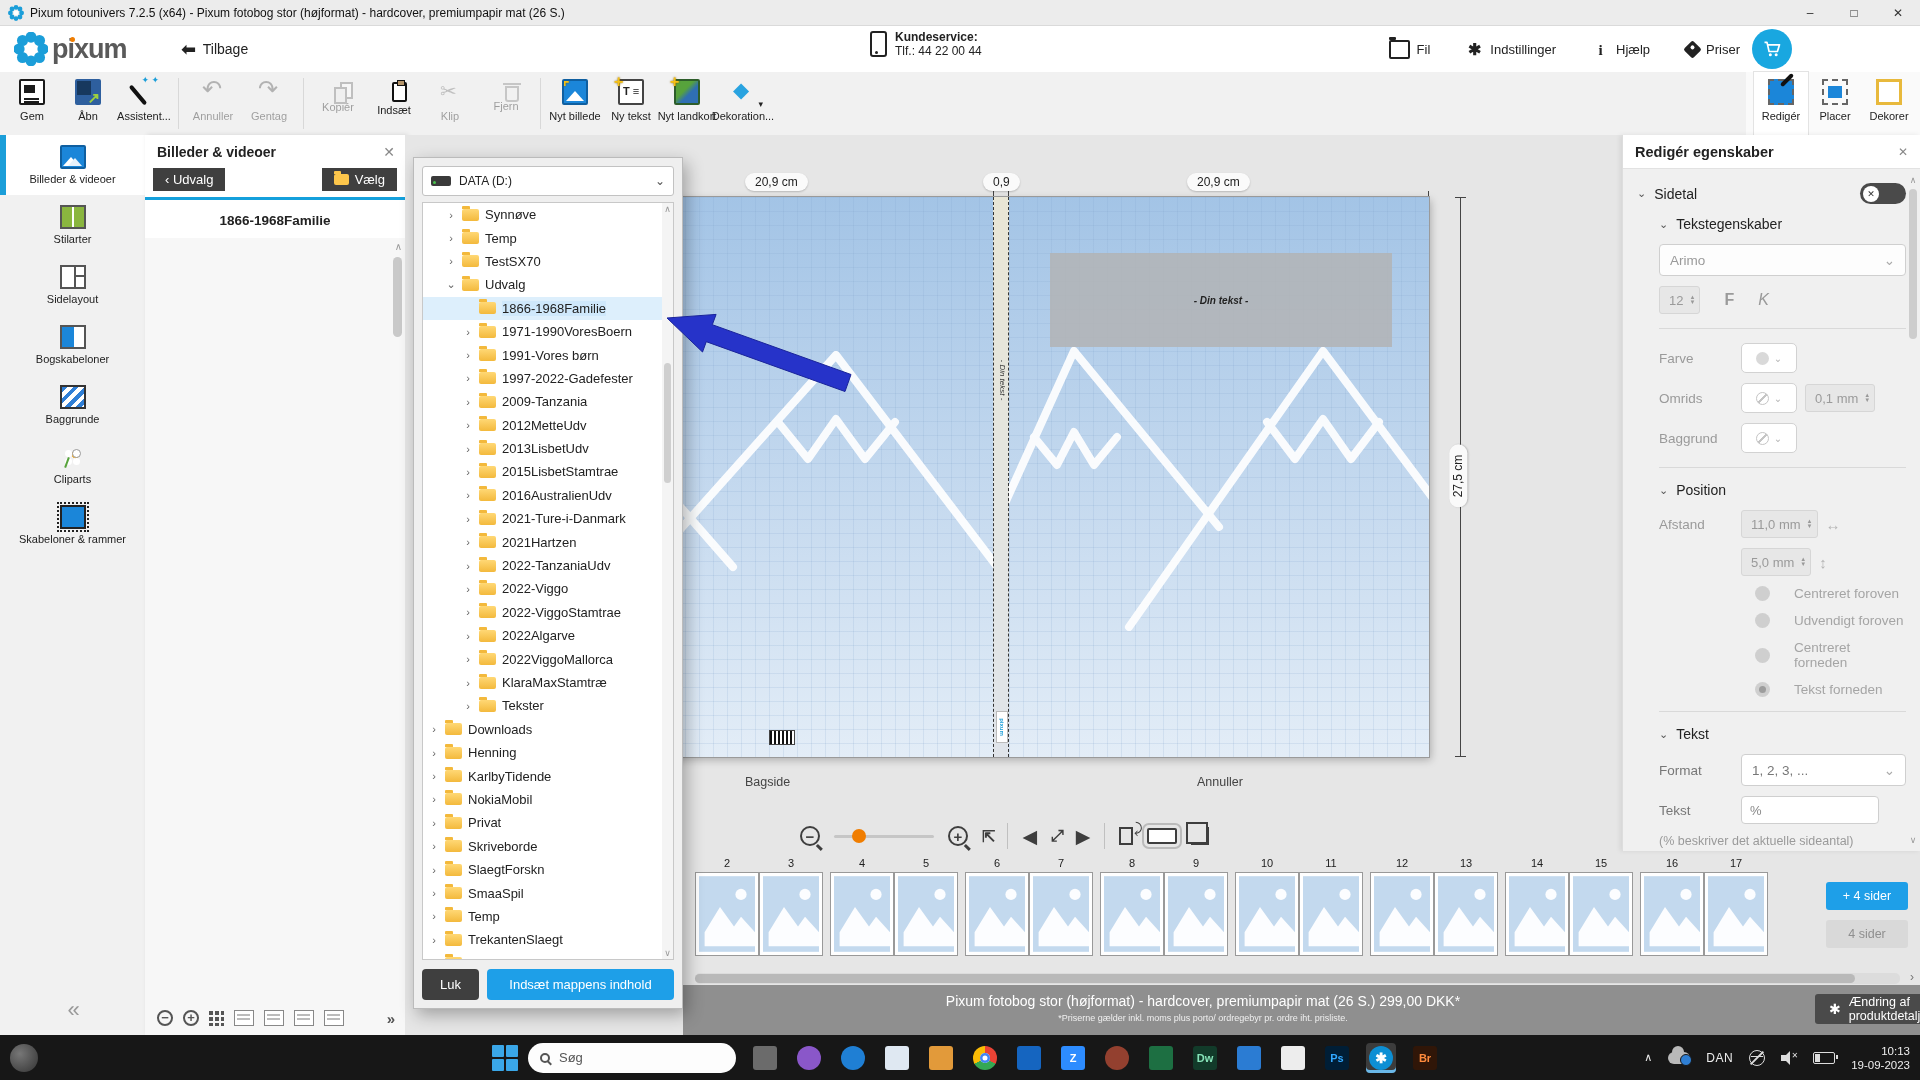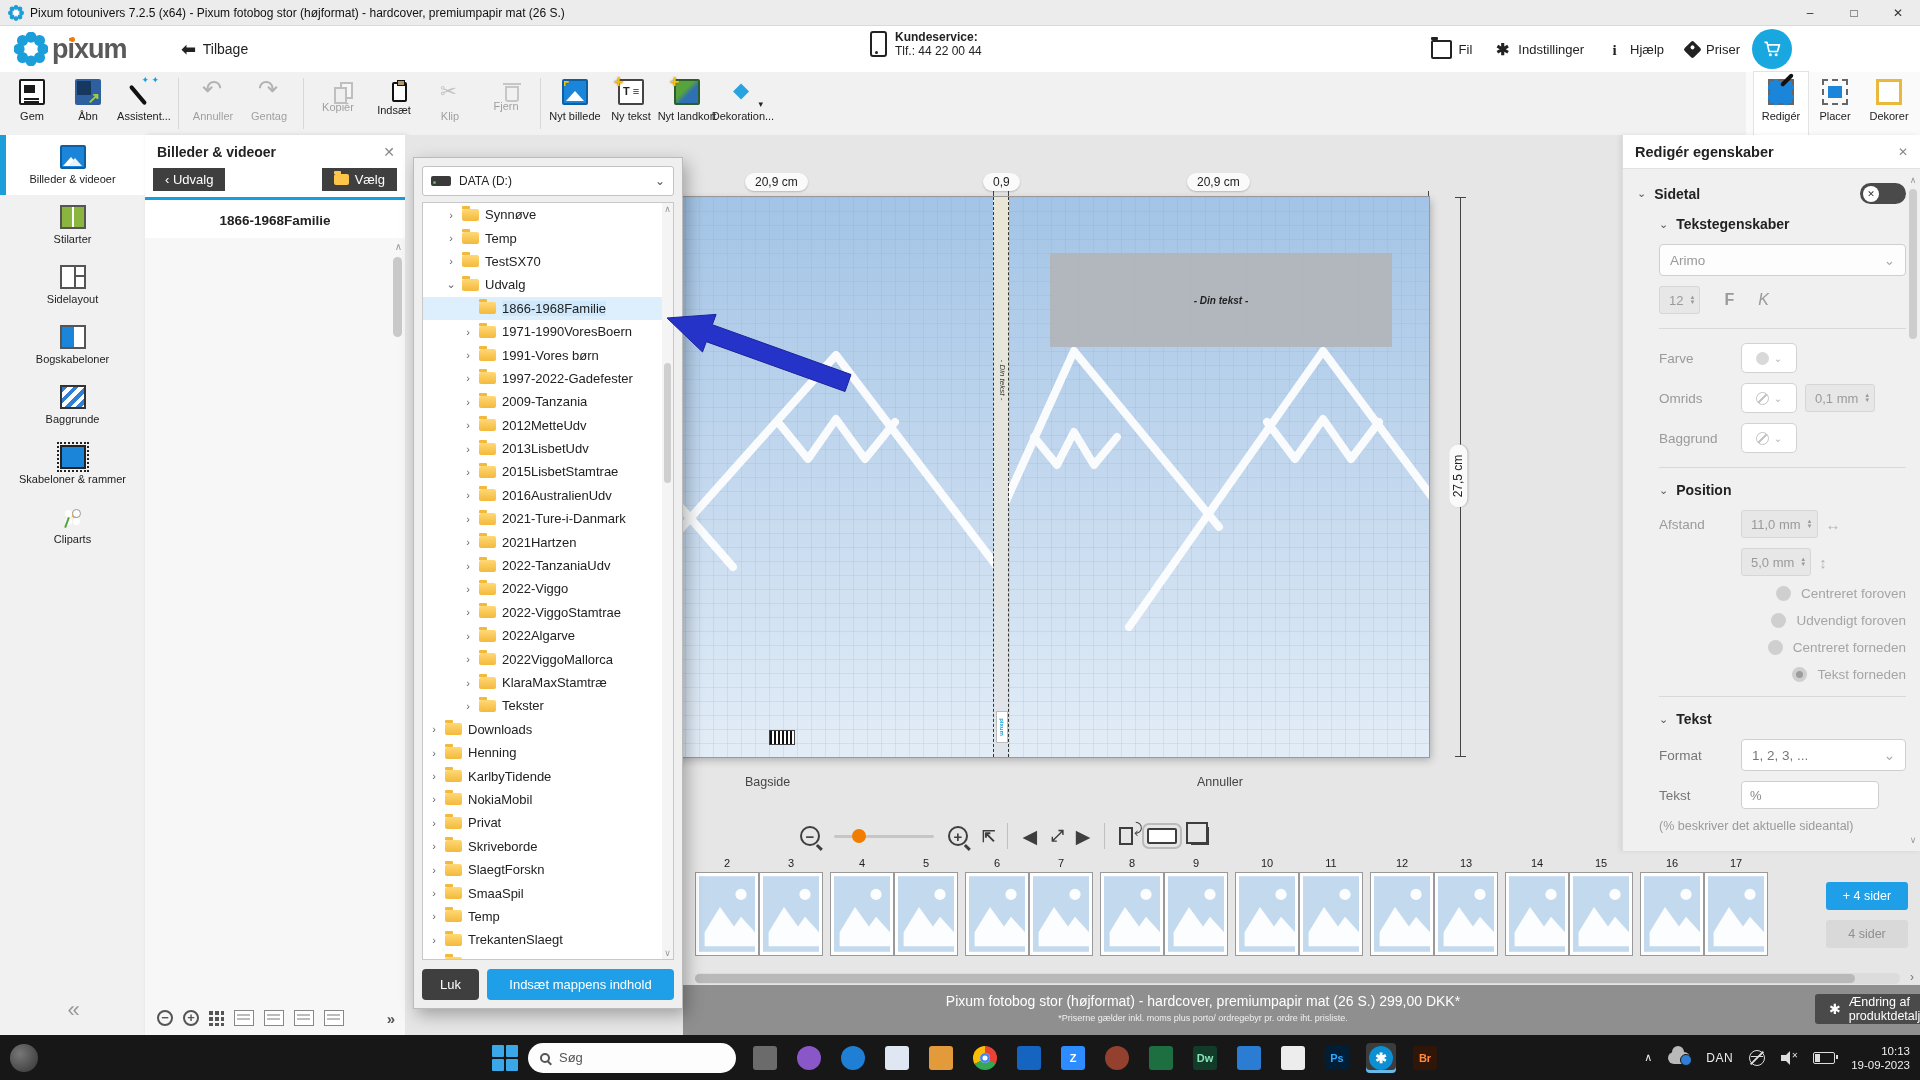--- a/index.html
+++ b/index.html
@@ -15,21 +15,21 @@
   .logo-txt{font-size:27px;font-weight:bold;color:#5a5a5a;letter-spacing:-1px;margin-left:4px;position:relative;}
   .logo-txt i{font-style:normal;position:relative;}
   .logo-txt i::after{content:"";position:absolute;left:2px;top:3px;width:5px;height:5px;border-radius:50%;background:#f07d00;}
   .back{display:flex;align-items:center;margin-left:55px;font-size:14px;color:#222;gap:7px;}
   .back .arr{font-size:17px;font-weight:bold;}
   .kundeservice{position:absolute;left:870px;top:4px;display:flex;gap:8px;align-items:center;}
   .phone-ic{width:13px;height:22px;border:2px solid #222;border-radius:3px;position:relative;}
   .phone-ic::after{content:"";position:absolute;left:3px;bottom:1px;width:3px;height:3px;border-radius:50%;background:#222;}
   .ks-l1{font-weight:bold;font-size:12px;}
   .ks-l2{font-size:12px;}
-  .hmenu{position:absolute;right:180px;top:0;height:46px;display:flex;align-items:center;gap:22px;}
+  .hmenu{position:absolute;right:180px;top:0;height:46px;display:flex;align-items:center;gap:36px;}
   .hmenu-item{display:flex;align-items:center;gap:7px;font-size:13px;color:#222;}
   .mi{width:17px;height:15px;position:relative;display:inline-block;}
   .i-folder2{border:2px solid #222;border-radius:2px;}
   .i-folder2::before{content:"";position:absolute;left:-2px;top:-5px;width:7px;height:3px;background:#222;border-radius:1px;}
   .i-gear{font-size:16px;line-height:15px;text-align:center;}
   .i-gear::before{content:"✱";font-weight:bold;}
   .i-info{font-weight:bold;font-size:15px;text-align:center;font-family:"Liberation Serif",serif;}
   .i-info::before{content:"i";}
   .i-tag{width:13px;height:13px;background:#222;transform:rotate(45deg);border-radius:2px;}
   .i-tag::after{content:"";position:absolute;left:3px;top:3px;width:4px;height:4px;border-radius:50%;background:#fff;}
@@ -202,39 +202,39 @@
   .pb-cart{position:absolute;left:1318px;right:2px;top:7px;height:34px;background:#f07d00;color:#fff;border-radius:3px;display:flex;align-items:center;justify-content:center;gap:9px;font-size:14px;font-weight:bold;}
   .gear-sm{font-size:14px;}
   .gear-sm::before{content:"✱";}
   
   #props{position:absolute;right:0;top:135px;width:297px;height:716px;background:#f0f0f0;border-left:1px solid #ddd;box-shadow:-2px 0 5px rgba(0,0,0,.08);z-index:20;}
   .pp-head{height:33px;background:#fff;display:flex;align-items:center;justify-content:space-between;padding:0 12px;border-bottom:1px solid #e2e2e2;}
   .pp-head .t{font-weight:bold;font-size:14.5px;}
   .pp-body{padding:14px 14px 0 14px;position:relative;}
   .pp-row{display:flex;align-items:center;gap:8px;margin-bottom:12px;}
   .sec-car{color:#555;font-size:11px;}
-  .sec-t{font-weight:bold;font-size:14px;}
+  .sec-t{font-weight:normal;font-size:14px;}
   .toggle{margin-left:auto;width:46px;height:21px;border-radius:11px;background:#4a4a4a;position:relative;}
   .toggle .knob{position:absolute;left:3px;top:2.5px;width:16px;height:16px;border-radius:50%;background:#fff;display:flex;align-items:center;justify-content:center;font-size:9px;color:#333;}
   .pp-sub{padding-left:22px;}
   .sel{height:30px;border:1px solid #cfcfcf;border-radius:4px;background:#fdfdfd;display:flex;align-items:center;padding:0 10px;color:#9a9a9a;font-size:13.5px;margin-bottom:10px;}
   .sel .car{margin-left:auto;color:#aaa;}
   .numbox{display:inline-flex;align-items:center;background:#e7e7e7;border:1px solid #d6d6d6;border-radius:3px;height:26px;padding:0 4px 0 9px;color:#9a9a9a;font-size:13px;gap:6px;}
   .numbox .spin{display:inline-flex;flex-direction:column;font-size:6px;line-height:5px;color:#999;}
   .numbox .spin::before{content:"▲";} .numbox .spin::after{content:"▼";}
   .fstyle{color:#9a9a9a;font-size:16px;margin-left:16px;}
   .pp-hr{border:none;border-top:1px solid #d9d9d9;margin:14px 0;}
   .kv{display:flex;align-items:center;margin-bottom:10px;gap:8px;}
   .kv .k{width:74px;color:#9a9a9a;font-size:13.5px;flex:none;}
   .pill{width:54px;height:28px;border:1px solid #d2d2d2;border-radius:5px;background:#fff;display:flex;align-items:center;justify-content:center;gap:5px;}
   .dot{width:13px;height:13px;border-radius:50%;background:#d9d9d9;}
   .none-dot{width:13px;height:13px;border-radius:50%;border:1px solid #c5c5c5;background:linear-gradient(135deg,transparent 42%,#c5c5c5 42% 58%,transparent 58%);box-sizing:border-box;}
   .pill .car{color:#b5b5b5;font-size:10px;}
   .axis{color:#b5b5b5;font-size:15px;}
-  .radio-row{display:flex;align-items:center;gap:10px;margin:0 0 12px 96px;justify-content:flex-end;}
+  .radio-row{display:flex;align-items:center;gap:24px;margin:0 0 12px 96px;}
   .radio{width:15px;height:15px;border-radius:50%;background:#cfcfcf;position:relative;flex:none;}
   .radio.sel-r::after{content:"";position:absolute;left:4px;top:4px;width:7px;height:7px;border-radius:50%;background:#9d9d9d;}
   .radio-lbl{color:#a5a5a5;font-size:13.5px;}
   .sel.lite{color:#777;background:#fff;}
   .tekst-input{width:120px;height:26px;border:1px solid #cfcfcf;border-radius:4px;background:#fff;color:#888;font-size:13px;padding:0 8px;font-family:"Liberation Sans",sans-serif;}
   .pp-note{color:#9a9a9a;font-size:12.5px;margin:2px 0 0 0;}
   .pp-scroll{position:absolute;right:2px;top:40px;bottom:6px;width:10px;}
   .pp-scroll .up{position:absolute;top:0;left:0;width:10px;text-align:center;font-size:9px;color:#999;}
   .pp-scroll .dn{position:absolute;bottom:0;left:0;width:10px;text-align:center;font-size:9px;color:#999;}
   .pp-scroll .thumb{position:absolute;left:1px;top:14px;width:8px;height:150px;background:#cdcdcd;border-radius:4px;}
@@ -462,26 +462,26 @@
         </div>
         <div class="sb-item">
           <span class="sb-ic js-icon i-booktpl"></span>
           <span class="sb-lbl">Bogskabeloner</span>
         </div>
         <div class="sb-item">
           <span class="sb-ic js-icon i-backgrounds"></span>
           <span class="sb-lbl">Baggrunde</span>
         </div>
         <div class="sb-item">
+          <span class="sb-ic js-icon i-cliparts"></span>
+          <span class="sb-lbl">Cliparts</span>
+        </div>
+        <div class="sb-item">
           <span class="sb-ic js-icon i-frames"></span>
           <span class="sb-lbl">Skabeloner &amp; rammer</span>
-        </div>
-        <div class="sb-item">
-          <span class="sb-ic js-icon i-cliparts"></span>
-          <span class="sb-lbl">Cliparts</span>
         </div>
       </div>
     <div class="sb-collapse">«</div>
   </div>
 
   <div id="photos">
     <div class="ph-head">
       <span class="ph-title">Billeder &amp; videoer</span>
       <span class="ph-close">✕</span>
     </div>

